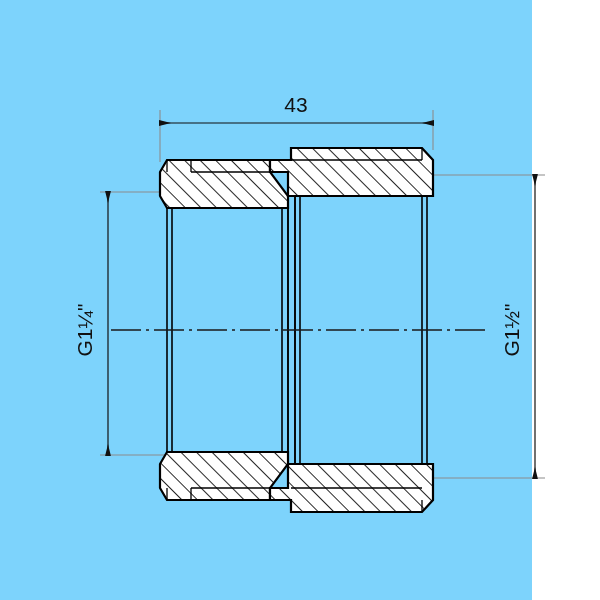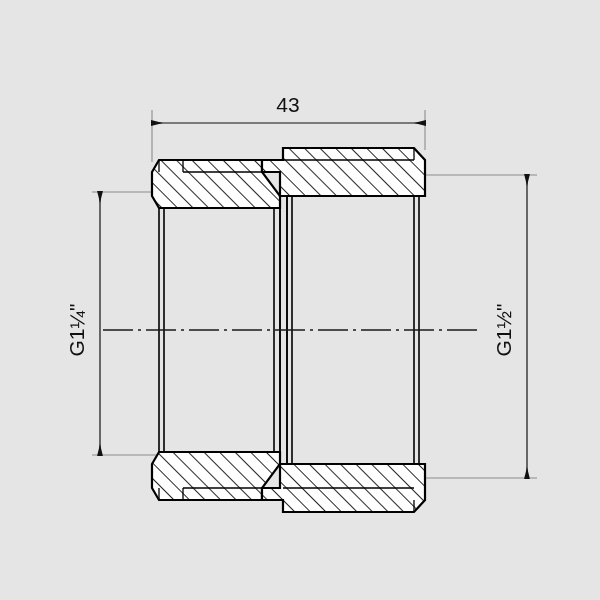--- a/index.html
+++ b/index.html
@@ -1,18 +1,18 @@
 <!DOCTYPE html>
 <html><head>
 <meta charset="utf-8">
 <style>
   html,body{margin:0;padding:0;background:#ffffff;}
   body{width:600px;height:600px;overflow:hidden;
        font-family:"Liberation Sans", sans-serif;}
-  #stage{position:relative;width:600px;height:600px;background:#e5e5e5;}
+  #stage{position:relative;width:524px;height:600px;background:#7dd3fc;padding-left:8px;}
   svg{display:block;}
   .lbl{font-family:"Liberation Sans", sans-serif;}
 </style>
 </head>
 <body>
 
 <div id="stage">
 <svg width="600" height="600" viewBox="0 0 600 600">
 
   <defs>

